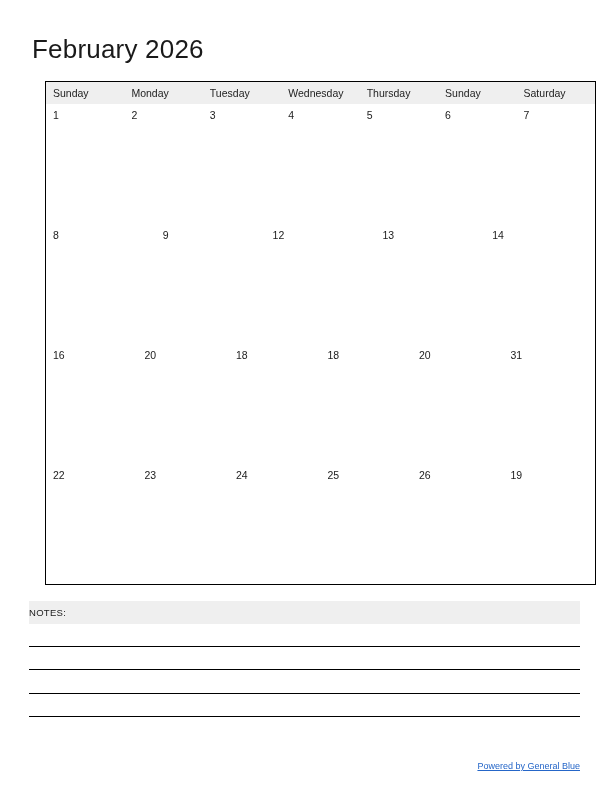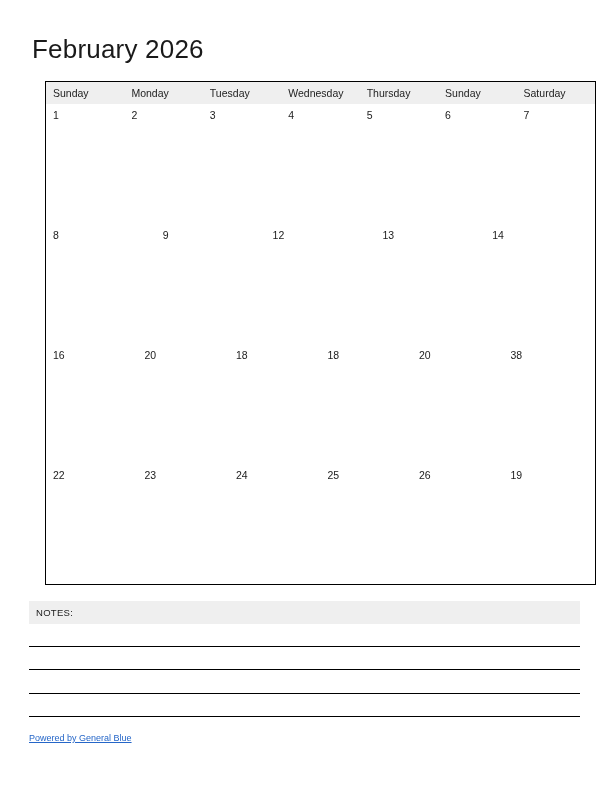--- a/index.html
+++ b/index.html
@@ -84,21 +84,20 @@
   .notes-bar {
     position: absolute;
     left: 29px;
     top: 601px;
     width: 551px;
     height: 23px;
     background: #efefef;
     box-sizing: border-box;
     display: flex;
     align-items: center;
-    padding-left: 7px;
   }
   .notes-label {
     font-size: 9.5px;
     color: #1a1a1a;
     letter-spacing: 0.3px;
   }
 
   .note-line {
     position: absolute;
     left: 29px;
@@ -108,22 +107,23 @@
   }
   .note-line-1 { top: 646px; }
   .note-line-2 { top: 669px; }
   .note-line-3 { top: 693px; }
   .note-line-4 { top: 716px; }
 
   
   .footer {
     position: absolute;
     left: 29px;
-    top: 727px;
-    width: 551px;
+    top: 755px;
+    width: 551px;
+    text-align: right;
   }
   .footer-link {
     font-size: 9px;
     color: #2566c8;
     text-decoration: underline;
     cursor: pointer;
   }
 </style>
 </head>
 <body>
@@ -196,21 +196,21 @@
       <div class="day-cell">
           <div class="day-number">18</div>
         </div>
       <div class="day-cell">
           <div class="day-number">18</div>
         </div>
       <div class="day-cell">
           <div class="day-number">20</div>
         </div>
       <div class="day-cell">
-          <div class="day-number">38</div>
+          <div class="day-number">31</div>
         </div>
     </div>
 
     <div class="week-row">
       <div class="day-cell">
           <div class="day-number">22</div>
         </div>
       <div class="day-cell">
           <div class="day-number">23</div>
         </div>

